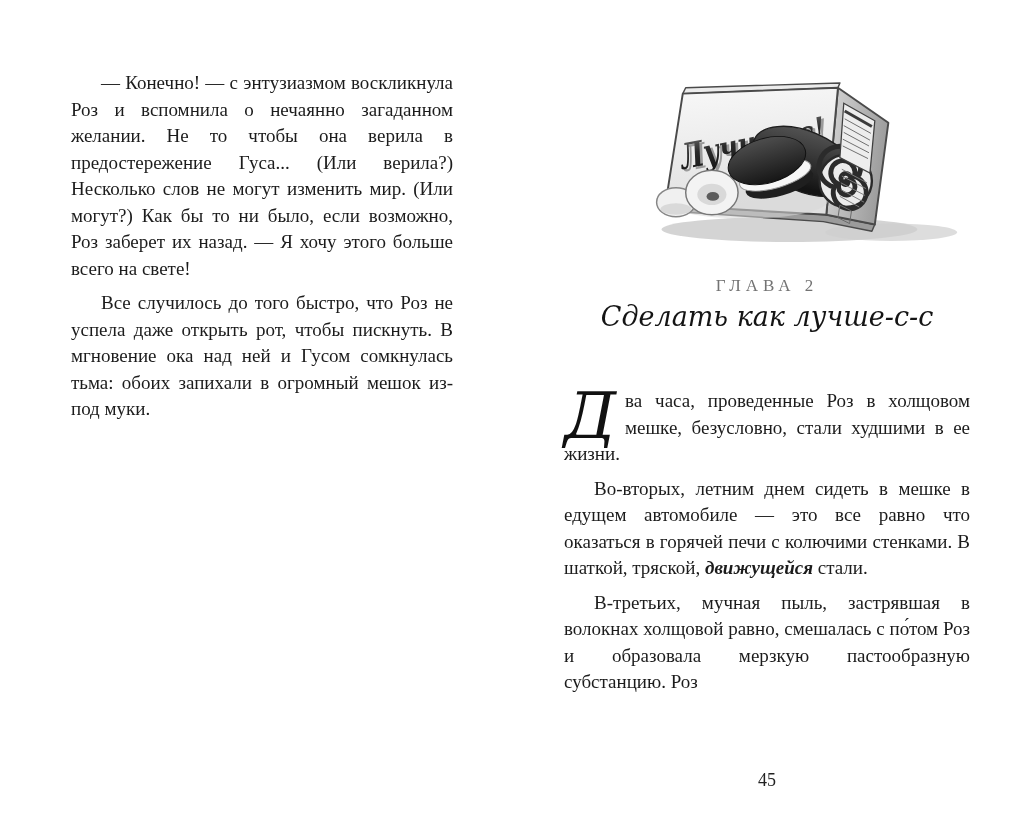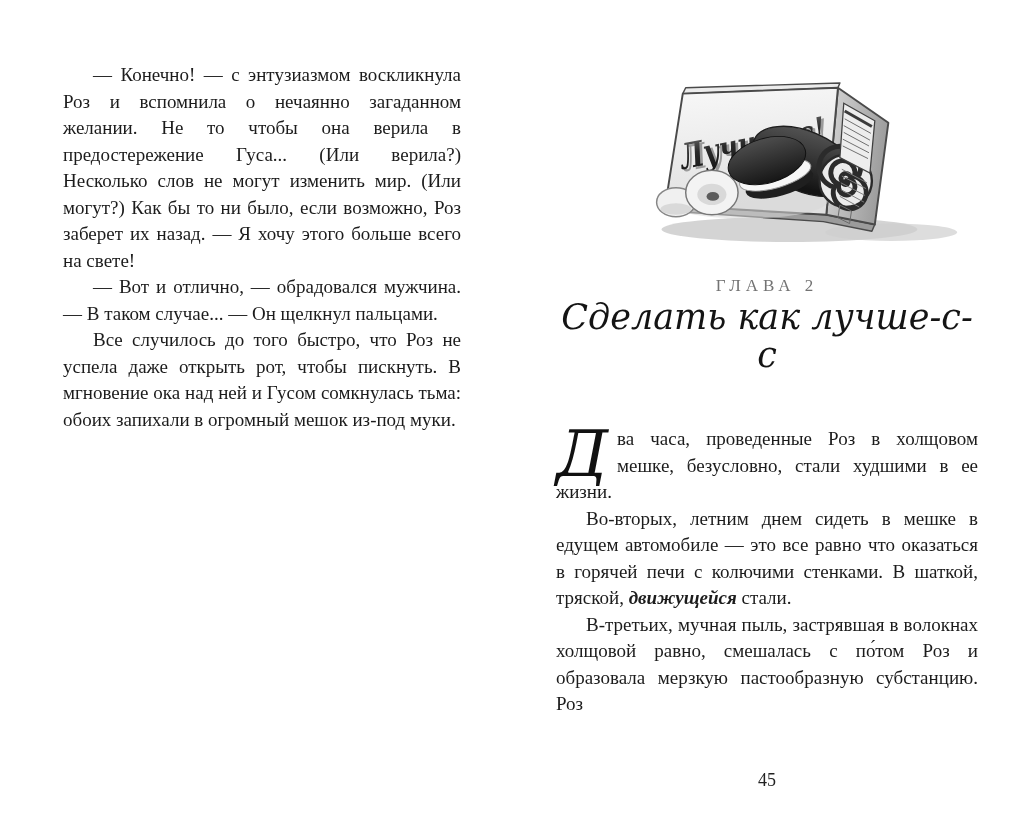--- a/index.html
+++ b/index.html
@@ -5,53 +5,52 @@
   html,body{margin:0;padding:0;}
   body{
     width:1024px;height:819px;position:relative;
     background:#ffffff;overflow:hidden;
     font-family:"Liberation Serif",serif;color:#1c1c1c;
   }
   .page-col{position:absolute;top:62px;}
   .left-col{left:63px;width:398px;}
   .right-col{left:556px;width:422px;}
   .body-text p{
-    margin:0;font-size:19px;line-height:26.5px;
+    margin:8px;font-size:19px;line-height:26.5px;
     text-align:justify;hyphens:auto;-webkit-hyphens:auto;
   }
   .body-text p.indent{text-indent:30px;}
   .illo-wrap{width:320px;margin:14px 14px 0 auto;}
   .chapter-head{text-align:center;margin-top:26px;}
   .chapter-label{
     font-family:"Liberation Serif",serif;
     font-size:17px;letter-spacing:5px;color:#737373;
   }
   .chapter-title{
     font-family:"DejaVu Serif",serif;font-style:italic;
-    font-size:35px;line-height:38px;margin-top:2px;color:#141414;
+    font-size:27px;line-height:38px;margin-top:2px;color:#141414;
   }
   .right-body{margin-top:52px;}
   .dropcap{
     float:left;
     font-family:"DejaVu Serif",serif;font-style:italic;
     font-size:64px;line-height:50px;
     padding:3px 9px 0 0;color:#111;
   }
   .ital{font-style:italic;font-weight:bold;}
   .page-number{
     position:absolute;left:556px;top:750px;width:422px;
     text-align:center;font-size:18px;color:#222;margin-top:20px;
   }
 </style>
 </head>
 <body>
 
 <div class="page-col left-col body-text">
   <p class="indent">— Конечно! — с энтузиазмом воскликнула Роз и вспомнила о нечаянно загаданном желании. Не то чтобы она верила в предостережение Гуса... (Или верила?) Несколько слов не могут изменить мир. (Или могут?) Как бы то ни было, если возможно, Роз заберет их назад. — Я хочу этого больше всего на свете!</p>
-  <p class="indent">— Вот и отлично, — обрадовался мужчина. — В таком случае... — Он щелкнул пальцами.</p>
   <p class="indent">Все случилось до того быстро, что Роз не успела даже открыть рот, чтобы пискнуть. В мгновение ока над ней и Гусом сомкнулась тьма: обоих запихали в огромный мешок из-под муки.</p>
 </div>
 
 <div class="page-col right-col">
 
   <div class="illo-wrap">
     <svg width="320" height="170" viewBox="0 0 330 175" xmlns="http://www.w3.org/2000/svg">
       <defs>
         <linearGradient id="gFront" x1="0" y1="0" x2="0.15" y2="1">
           <stop offset="0" stop-color="#f8f8f8"></stop>

